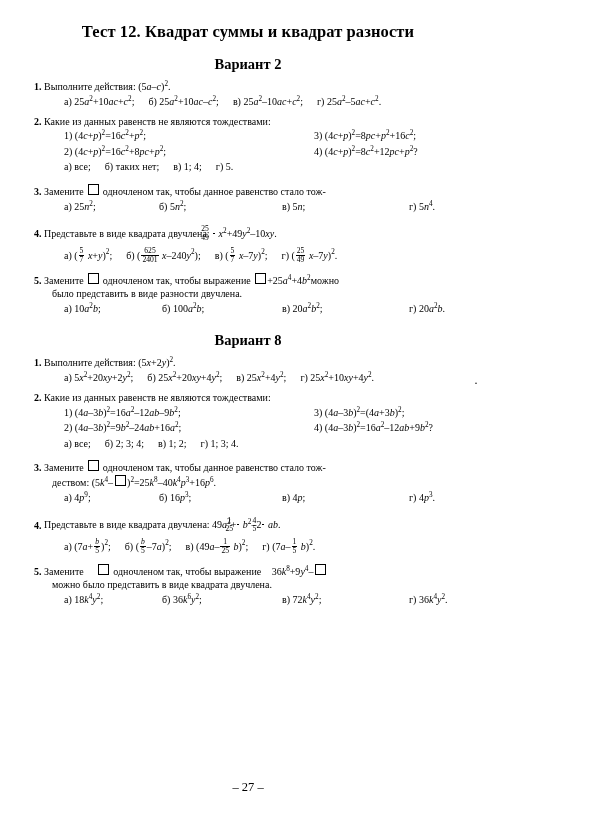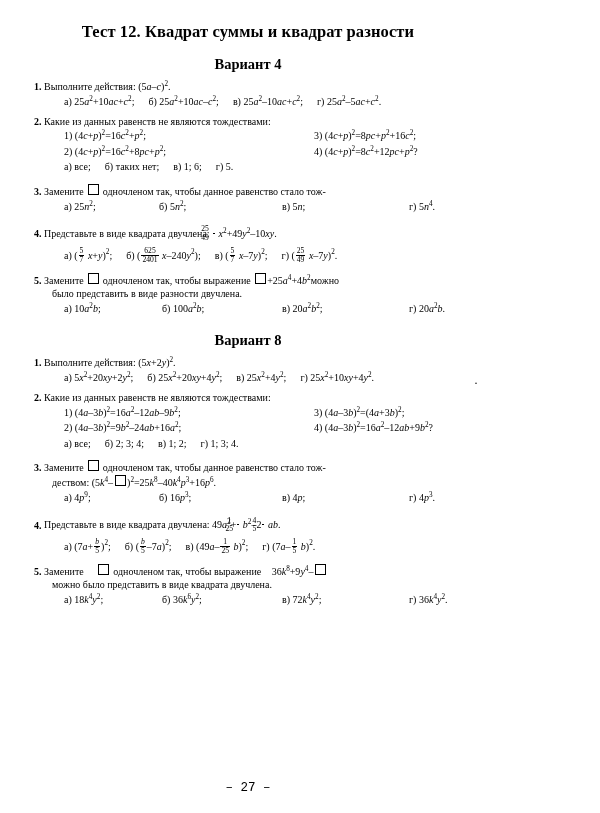--- a/index.html
+++ b/index.html
@@ -120,21 +120,20 @@
   i {
     font-style: italic;
   }
   .page-number {
     position: absolute;
     bottom: 18px;
     left: 0;
     width: 100%;
     text-align: center;
     font-size: 12.5px;
-    font-family: Liberation Mono, monospace;
   }
   .dot-mark {
     position: absolute;
     right: 18px;
     top: 376px;
     font-size: 12px;
   }
   .sp {
     display: inline-block;
     width: 14px;
@@ -145,21 +144,21 @@
   }
 </style>
 </head>
 <body>
 
 <div class="page">
   <div class="content">
 
     <div class="doc-title">Тест 12. Квадрат суммы и квадрат разности</div>
 
-    <div class="variant-title">Вариант 4</div>
+    <div class="variant-title">Вариант 2</div>
 
     <div class="task">
       <span class="task-head">
         <span class="num">1.</span>
         <span>Выполните действия: (5<i>a</i>–<i>c</i>)<sup>2</sup>.</span>
       </span>
       <span class="answers">
         <span class="answers-row">
           <span class="ans">а) 25<i>a</i><sup>2</sup>+10<i>ac</i>+<i>c</i><sup>2</sup>;</span><span class="sp"></span><span class="ans">б) 25<i>a</i><sup>2</sup>+10<i>ac</i>–<i>c</i><sup>2</sup>;</span><span class="sp"></span><span class="ans">в) 25<i>a</i><sup>2</sup>–10<i>ac</i>+<i>c</i><sup>2</sup>;</span><span class="sp"></span><span class="ans">г) 25<i>a</i><sup>2</sup>–5<i>ac</i>+<i>c</i><sup>2</sup>.</span>
         </span>
@@ -175,21 +174,21 @@
         <span class="row">
           <span class="left">1) (4<i>c</i>+<i>p</i>)<sup>2</sup>=16<i>c</i><sup>2</sup>+<i>p</i><sup>2</sup>;</span>
           <span class="right">3) (4<i>c</i>+<i>p</i>)<sup>2</sup>=8<i>pc</i>+<i>p</i><sup>2</sup>+16<i>c</i><sup>2</sup>;</span>
         </span>
         <span class="row">
           <span class="left">2) (4<i>c</i>+<i>p</i>)<sup>2</sup>=16<i>c</i><sup>2</sup>+8<i>pc</i>+<i>p</i><sup>2</sup>;</span>
           <span class="right">4) (4<i>c</i>+<i>p</i>)<sup>2</sup>=8<i>c</i><sup>2</sup>+12<i>pc</i>+<i>p</i><sup>2</sup>?</span>
         </span>
         <span class="row">
           <span class="left">
-            <span class="ans">а) все;</span><span class="sp"></span><span class="ans">б) таких нет;</span><span class="sp"></span><span class="ans">в) 1; 6;</span><span class="sp"></span><span class="ans">г) 5.</span>
+            <span class="ans">а) все;</span><span class="sp"></span><span class="ans">б) таких нет;</span><span class="sp"></span><span class="ans">в) 1; 4;</span><span class="sp"></span><span class="ans">г) 5.</span>
           </span>
         </span>
       </span>
     </div>
 
     <div class="task">
       <span class="task-head">
         <span class="num">3.</span>
         <span>Замените</span>
         <span class="box"></span>

